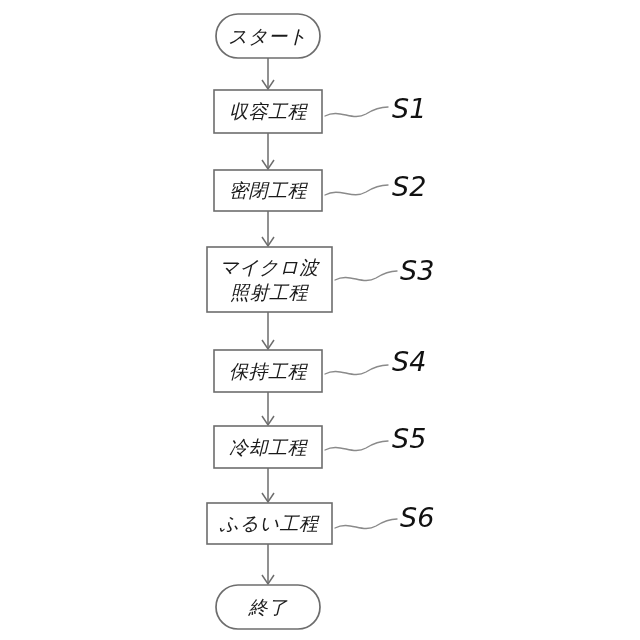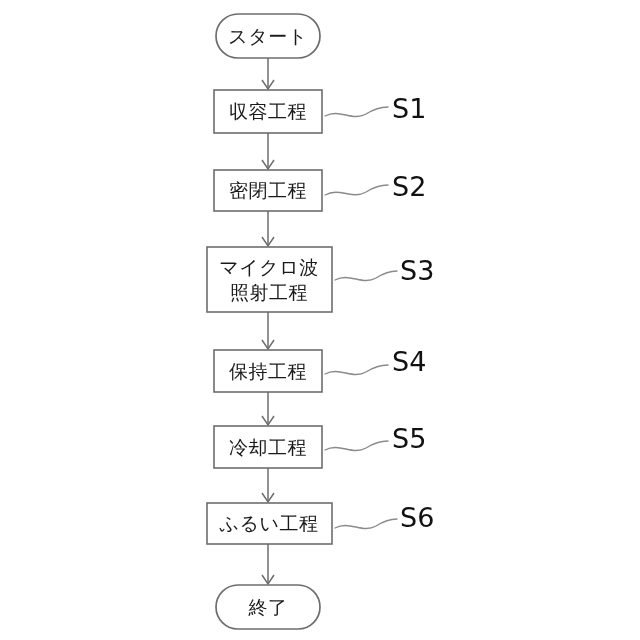--- a/index.html
+++ b/index.html
@@ -10,20 +10,21 @@
   }
   body {
     font-family: "DejaVu Sans", "Liberation Sans", sans-serif;
   }
   #stage {
     position: relative;
     width: 640px;
     height: 640px;
     background: #ffffff;
     overflow: hidden;
+    font-style: italic;
   }
   #flow-svg {
     position: absolute;
     left: 0;
     top: 0;
     width: 640px;
     height: 640px;
     display: block;
   }
   .node-shape {

